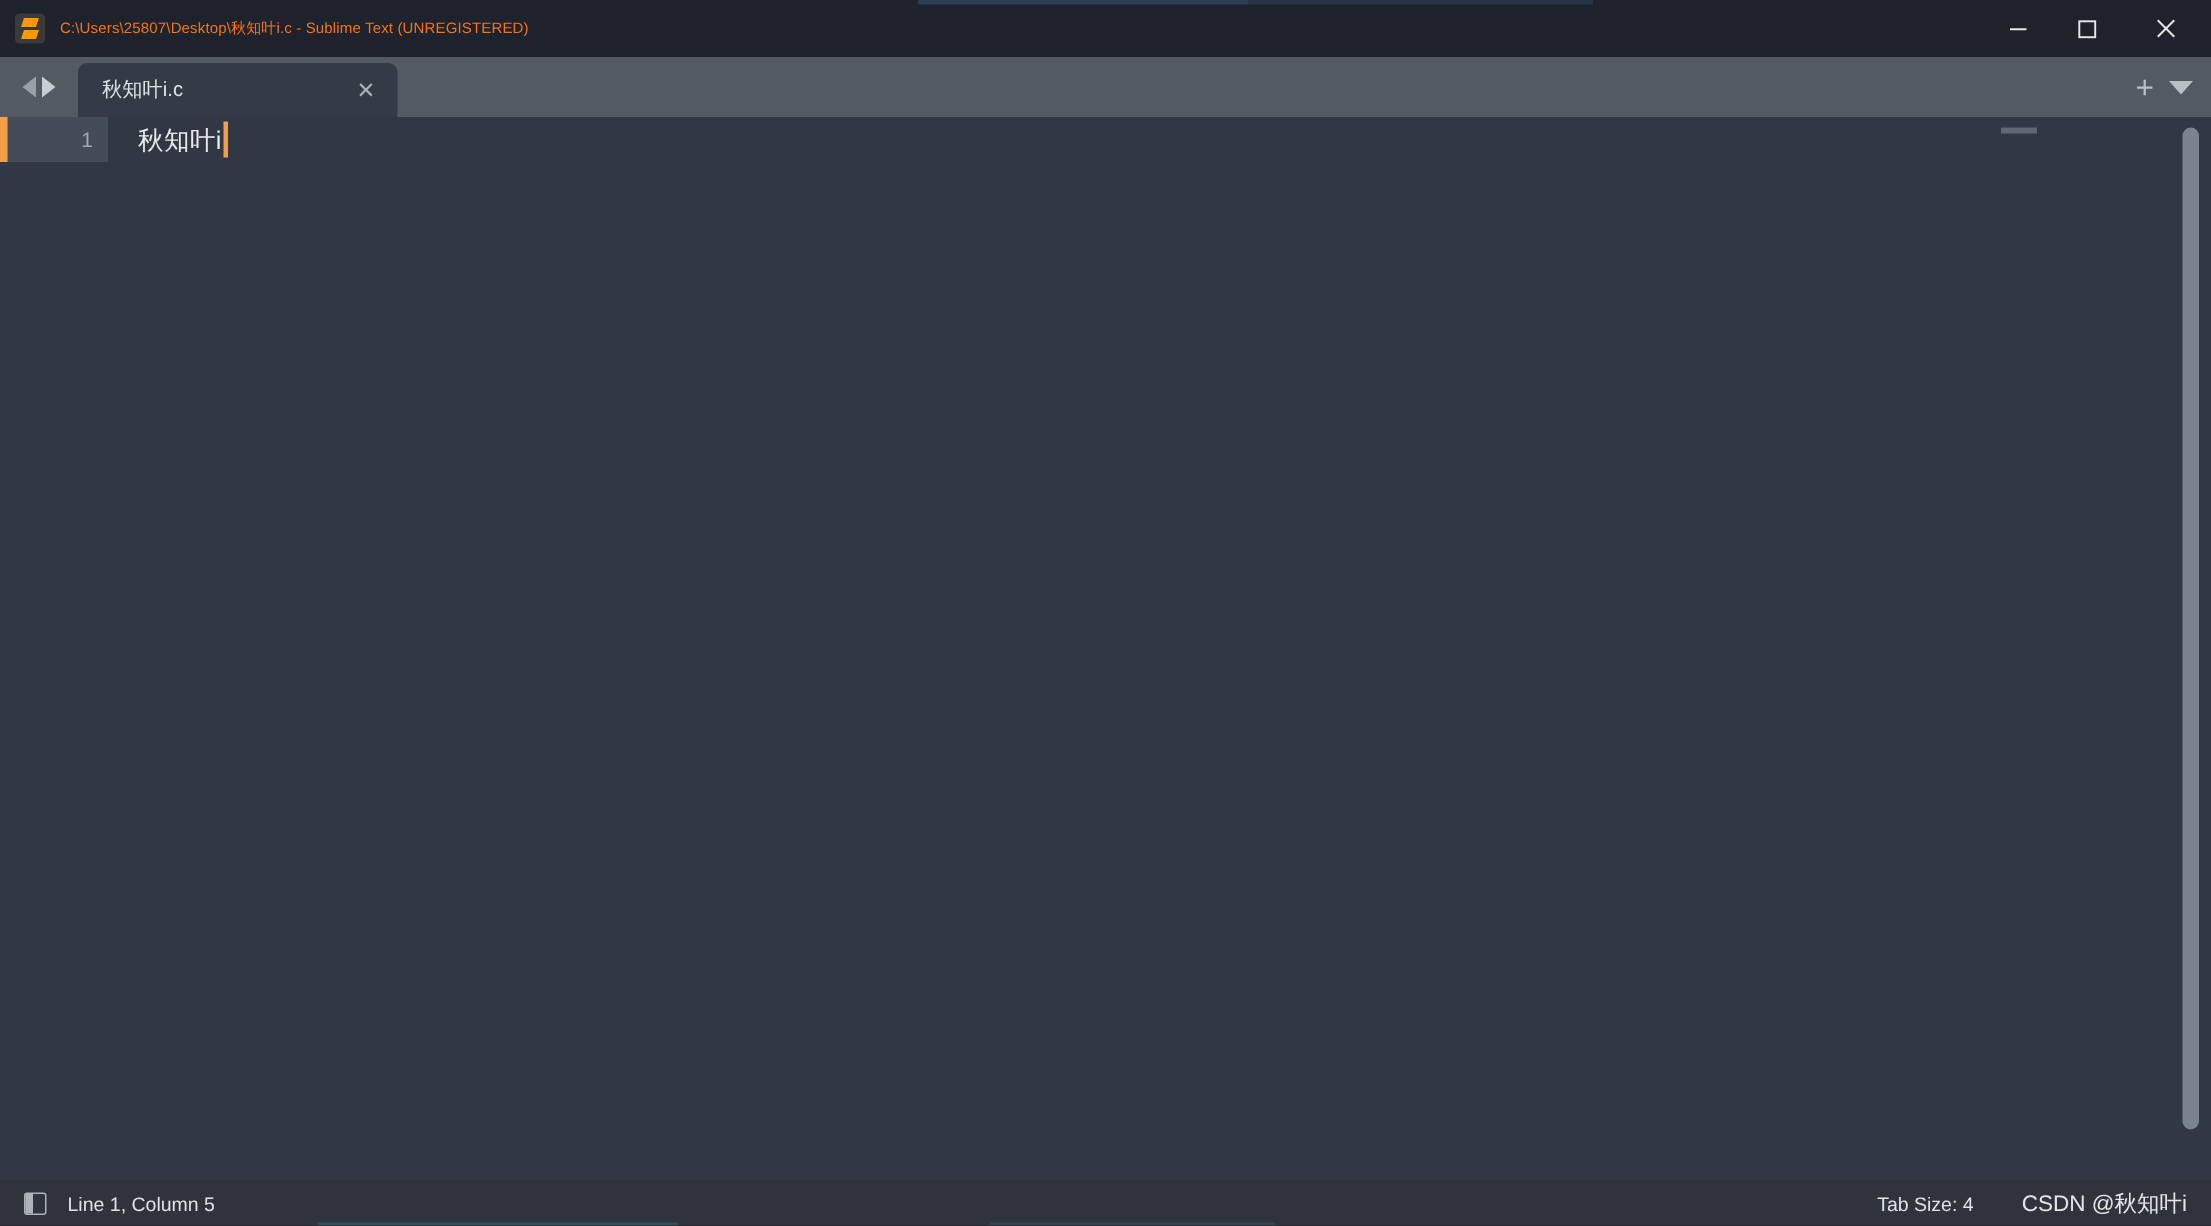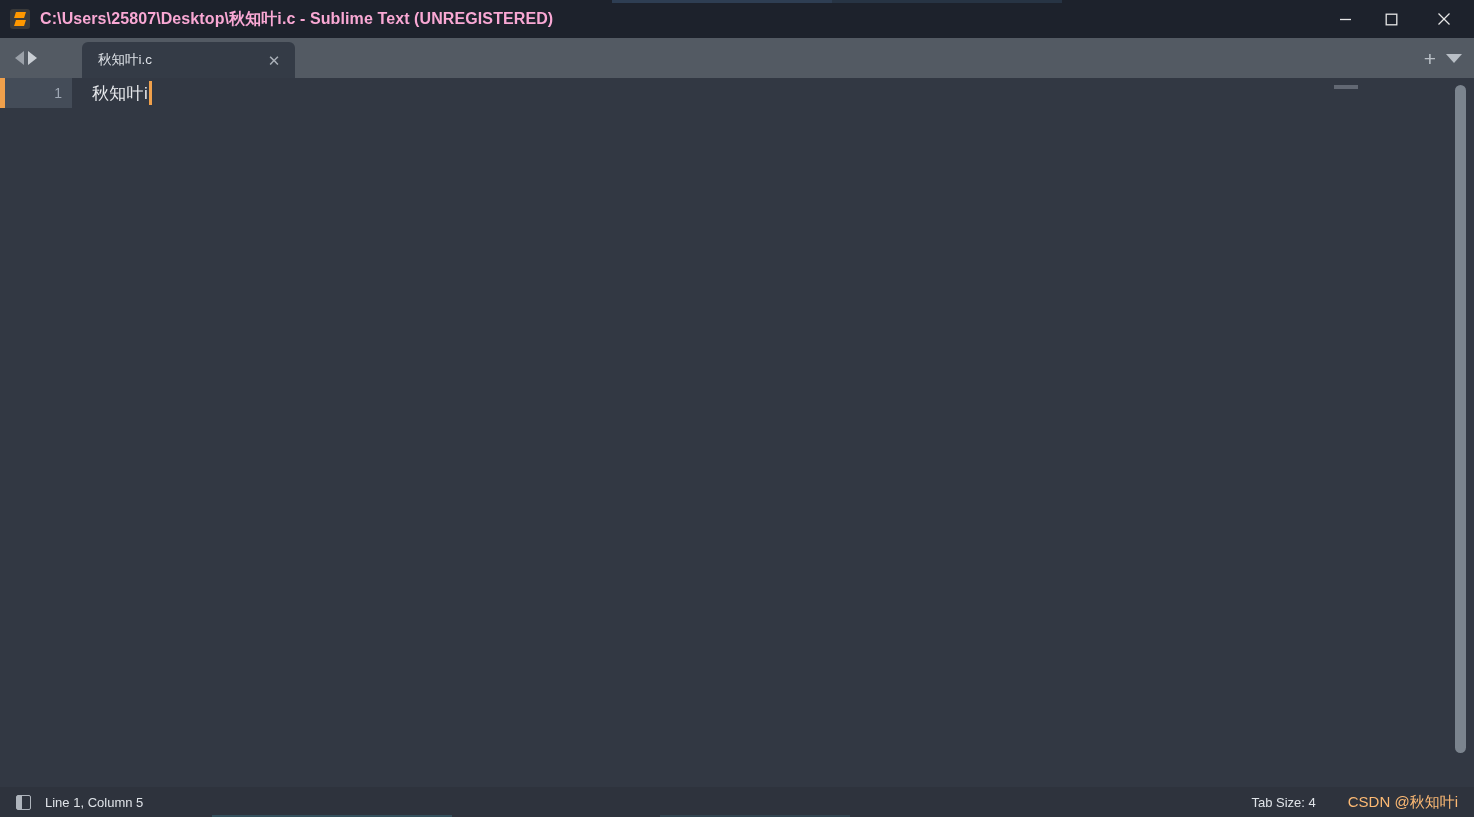--- a/index.html
+++ b/index.html
@@ -26,21 +26,21 @@
   }
   .app-logo::before {
     content:""; position:absolute; left:5px; top:3px; width:10px; height:6px;
     background:#ff9800; transform:skewX(-18deg);
   }
   .app-logo::after {
     content:""; position:absolute; left:5px; top:11px; width:10px; height:6px;
     background:#ff9800; transform:skewX(-18deg);
   }
   .title-text {
-    color:#f9a8d4; font-size:16px; letter-spacing:.1px; white-space:nowrap;font-weight:bold;
+    color:#f97316; font-size:10px; letter-spacing:.1px; white-space:nowrap;
   }
   .winbtns { margin-left:auto; display:flex; height:38px; }
   .winbtn {
     width:46px; height:38px; display:flex; align-items:center; justify-content:center;
     color:#e6e6e6;
   }
   .winbtn:last-child { width:60px; }
   .winbtn svg { display:block; }
 
   
@@ -58,21 +58,21 @@
     height:40px; background:#535a63; display:flex; align-items:flex-end;
     flex:0 0 40px; position:relative; z-index:3;
   }
   .navarrows {
     width:52px; height:40px; display:flex; align-items:center; justify-content:center;
     gap:4px;
   }
   .navarrows .arr { width:0; height:0; }
   .arr-left  { border-top:7px solid transparent; border-bottom:7px solid transparent; border-right:9px solid #9aa0a8; }
   .arr-right { border-top:7px solid transparent; border-bottom:7px solid transparent; border-left:9px solid #c9ced4; }
-  .tabs { display:flex; align-items:flex-end; height:40px;margin-left:30px; }
+  .tabs { display:flex; align-items:flex-end; height:40px; }
   .tab {
     width:213px; height:36px; background:#343b46;
     border-radius:6px 6px 0 0; display:flex; align-items:center;
     padding:0 12px 0 16px; position:relative;
   }
   .tab-label { color:#dfe3e8; font-size:13.5px; white-space:nowrap; flex:1; }
   .tab-close {
     width:18px; height:18px; display:flex; align-items:center; justify-content:center;
     color:#aab0b8; font-size:15px; line-height:1;
   }
@@ -119,21 +119,21 @@
     flex:0 0 30px; position:relative; z-index:3;
   }
   .sidebar-toggle {
     width:15px; height:15px; margin-left:16px; margin-right:14px;
     border:1.6px solid #aeb4bc; border-radius:2px; display:flex; flex:0 0 15px;
   }
   .sidebar-toggle .fill { width:5px; background:#aeb4bc; }
   .status-pos { color:#dfe3e8; font-size:13px; }
   .status-right { margin-left:auto; display:flex; align-items:center; gap:0; padding-right:16px; }
   .tabsize { color:#dfe3e8; font-size:13px; margin-right:32px; white-space:nowrap; }
-  .watermark { color:#fdba74; font-size:15px; white-space:nowrap; }
+  .watermark { color:#e5e5e5; font-size:15px; white-space:nowrap; }
 
   .bottom-edge { position:absolute; bottom:0; left:0; width:1474px; height:2px; z-index:50; }
   .bottom-edge .seg { position:absolute; bottom:0; height:2px; background:#3a6d7e; opacity:.5; }
 </style>
 </head>
 <body>
 
 <div class="window">
 
   <div class="top-edge">

